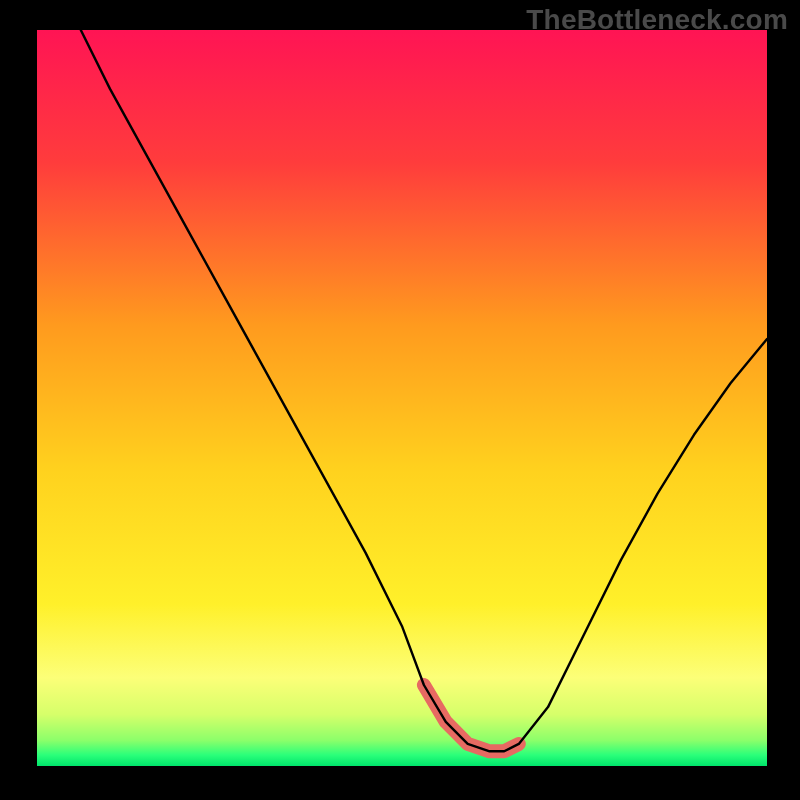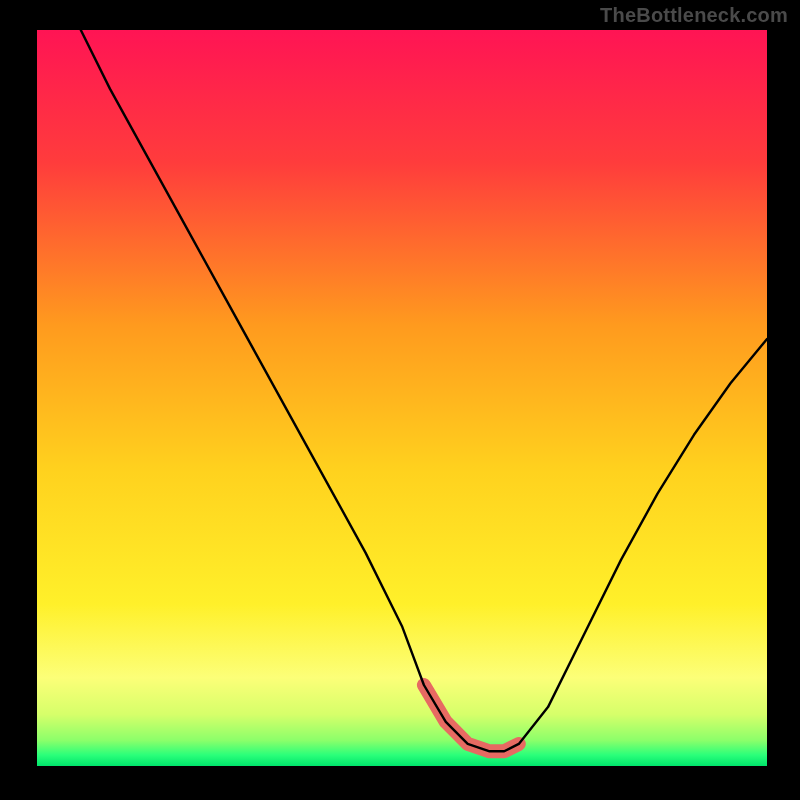--- a/index.html
+++ b/index.html
@@ -15,21 +15,21 @@
     position: relative;
     width: 800px;
     height: 800px;
     background: #000;
   }
   .watermark {
     position: absolute;
     top: 4px;
     right: 12px;
     color: #4a4a4a;
-    font-size: 20px;
+    font-size: 28px;
     font-weight: 600;
     letter-spacing: 0.2px;
     z-index: 30;
   }
   svg.plot {
     position: absolute;
     left: 0;
     top: 0;
   }
 </style>

